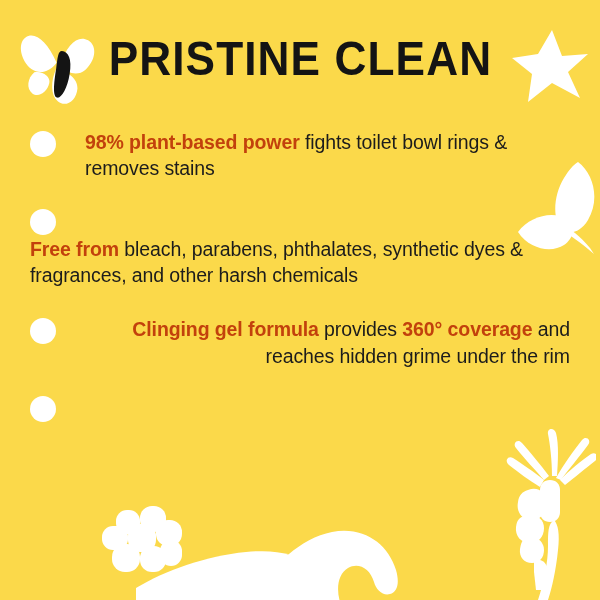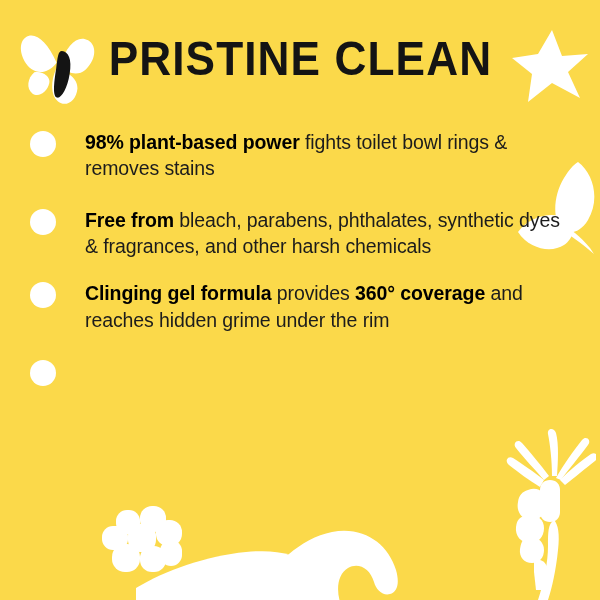--- a/index.html
+++ b/index.html
@@ -108,27 +108,27 @@
     flex: 1 1 auto;
     font-size: 19.5px;
     line-height: 1.35;
     color: #1c1c1c;
     font-weight: 400;
     letter-spacing: -0.1px;
     padding-top: 1px;
   }
   .bullet-text b {
     font-weight: 700;
-    color: #000000;
+    color: #c2410c;
   }
 
   
   .row-0 { margin-bottom: 24px; }
-  .row-1 { margin-bottom: 20px; }
-  .row-2 { margin-bottom: 24px; }
+  .row-1 { margin-bottom: 27px; flex-direction: column; }
+  .row-2 { margin-bottom: 24px; text-align: right; }
   .row-3 { margin-bottom: 28px; }
 </style>
 </head>
 <body>
 
 <div id="poster">
 
   <div class="decor decor-butterfly">
     <svg viewBox="0 0 92 100" width="92" height="100" aria-hidden="true">
       <g transform="rotate(-14 46 50)">

